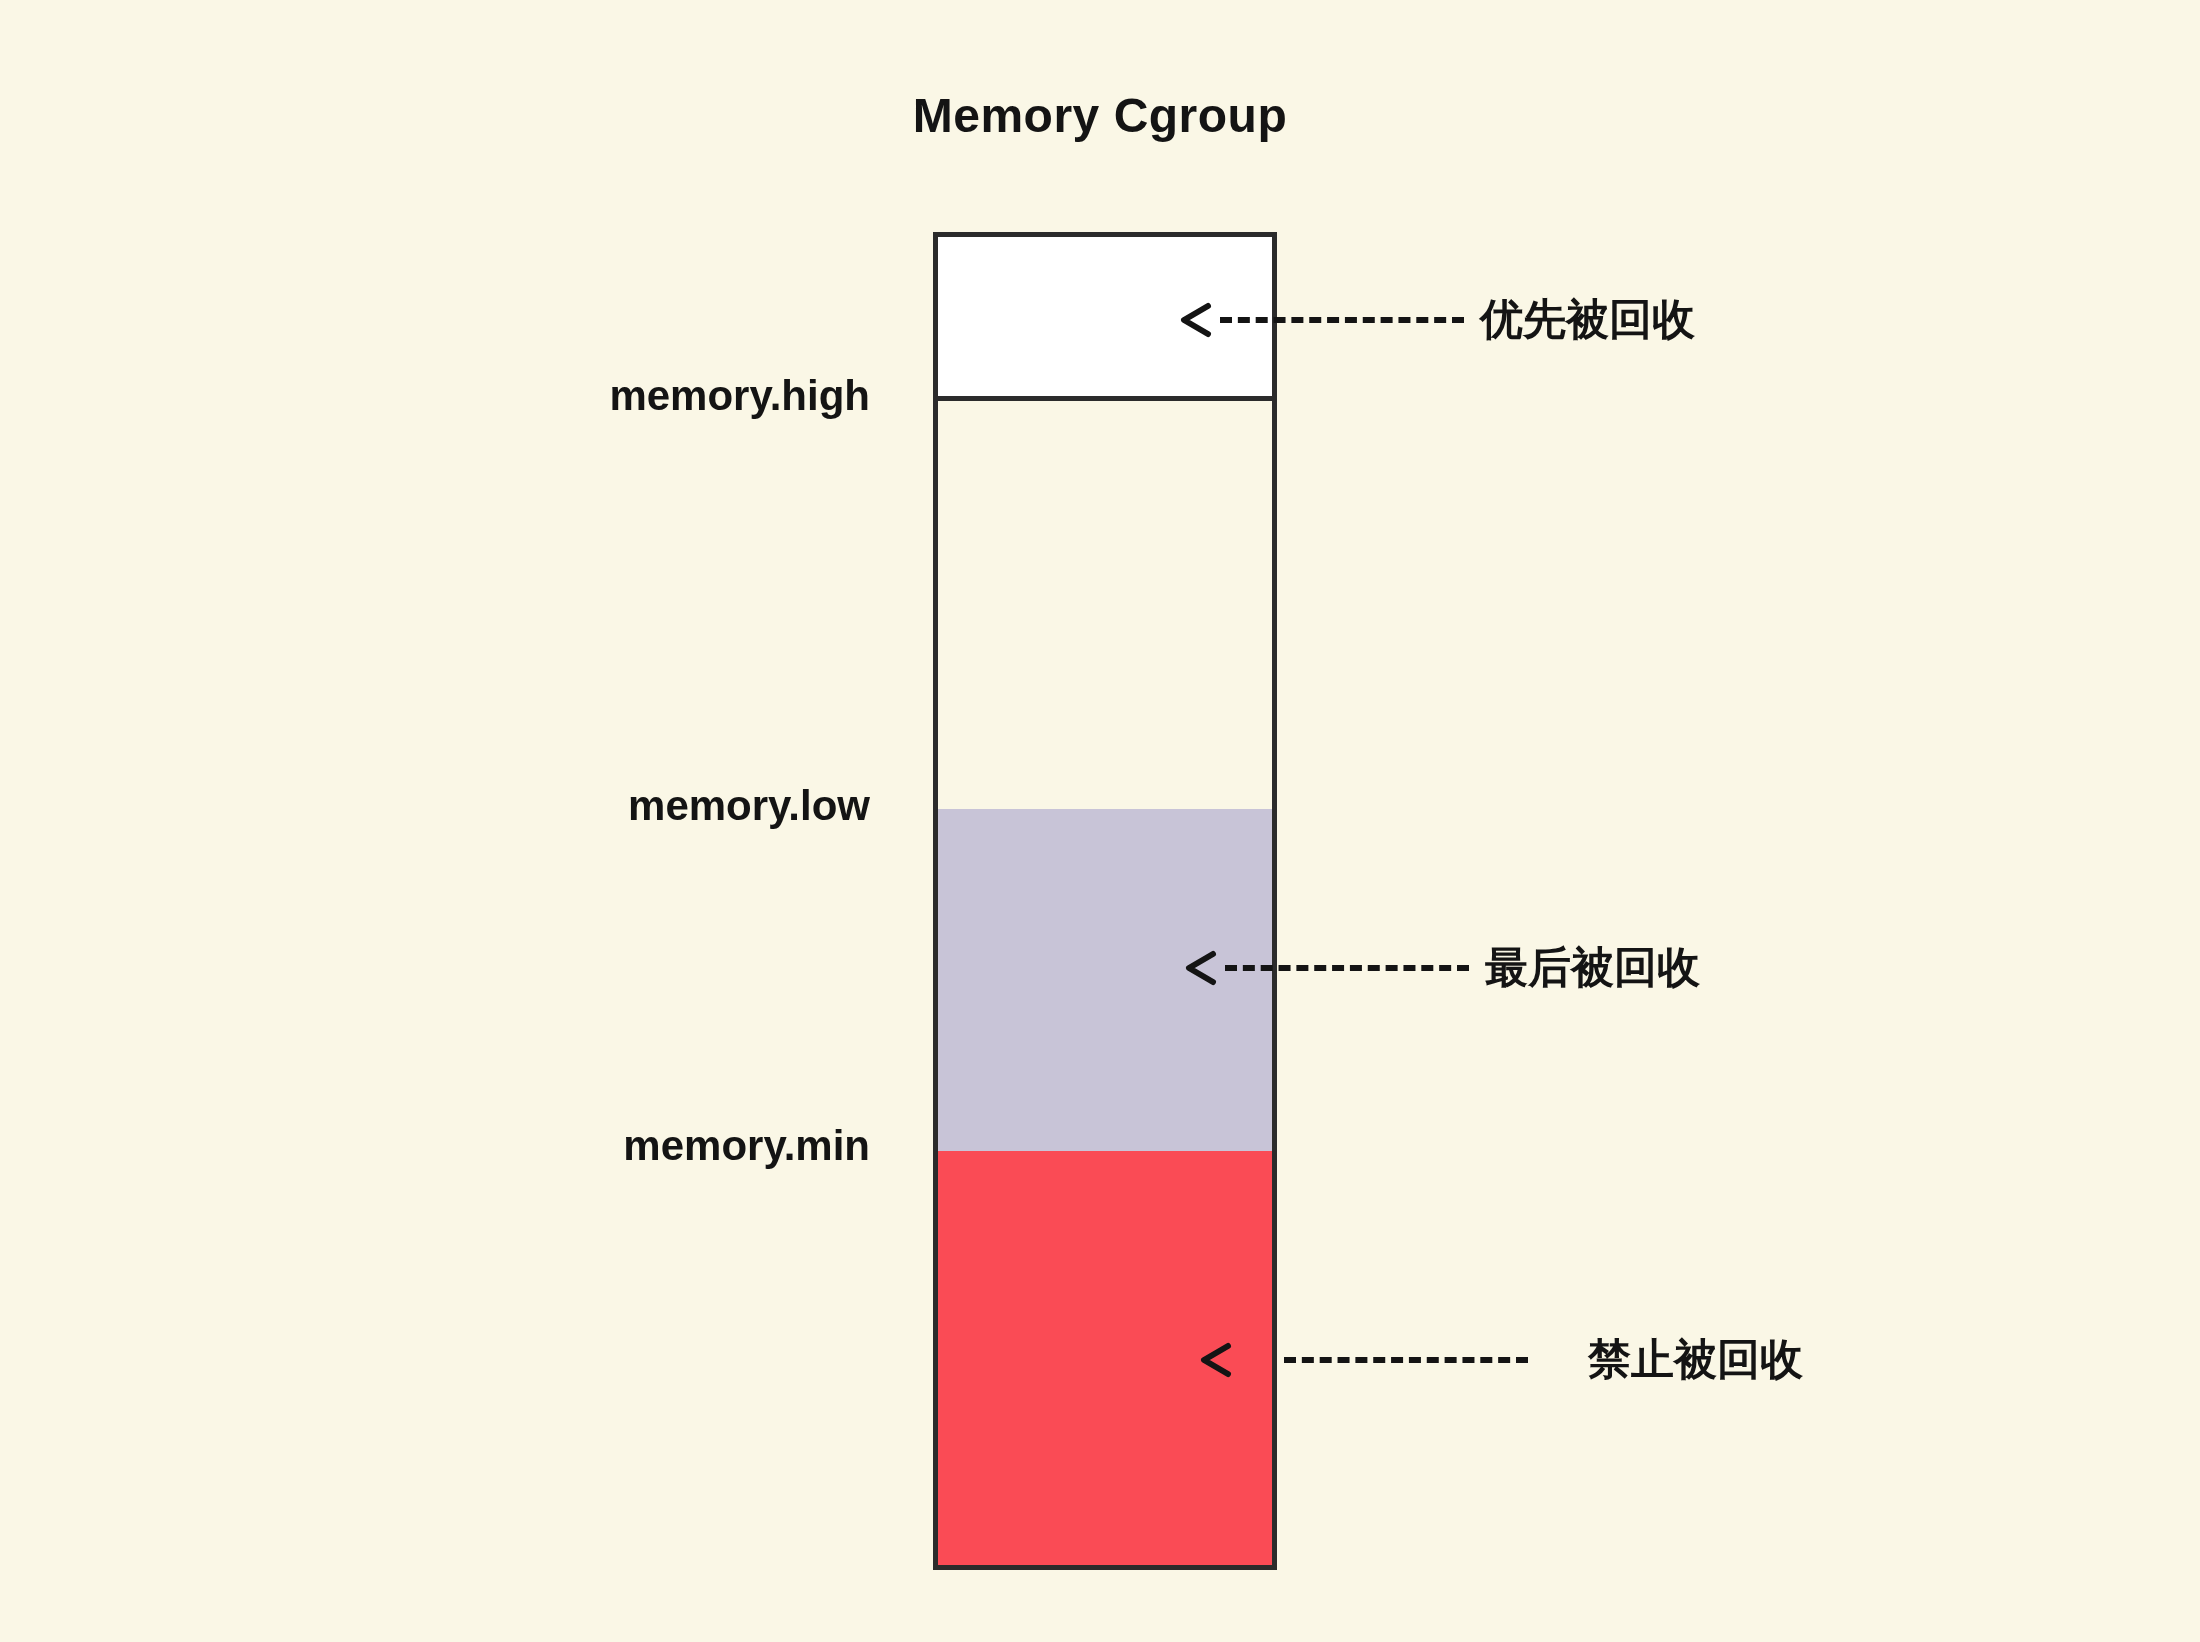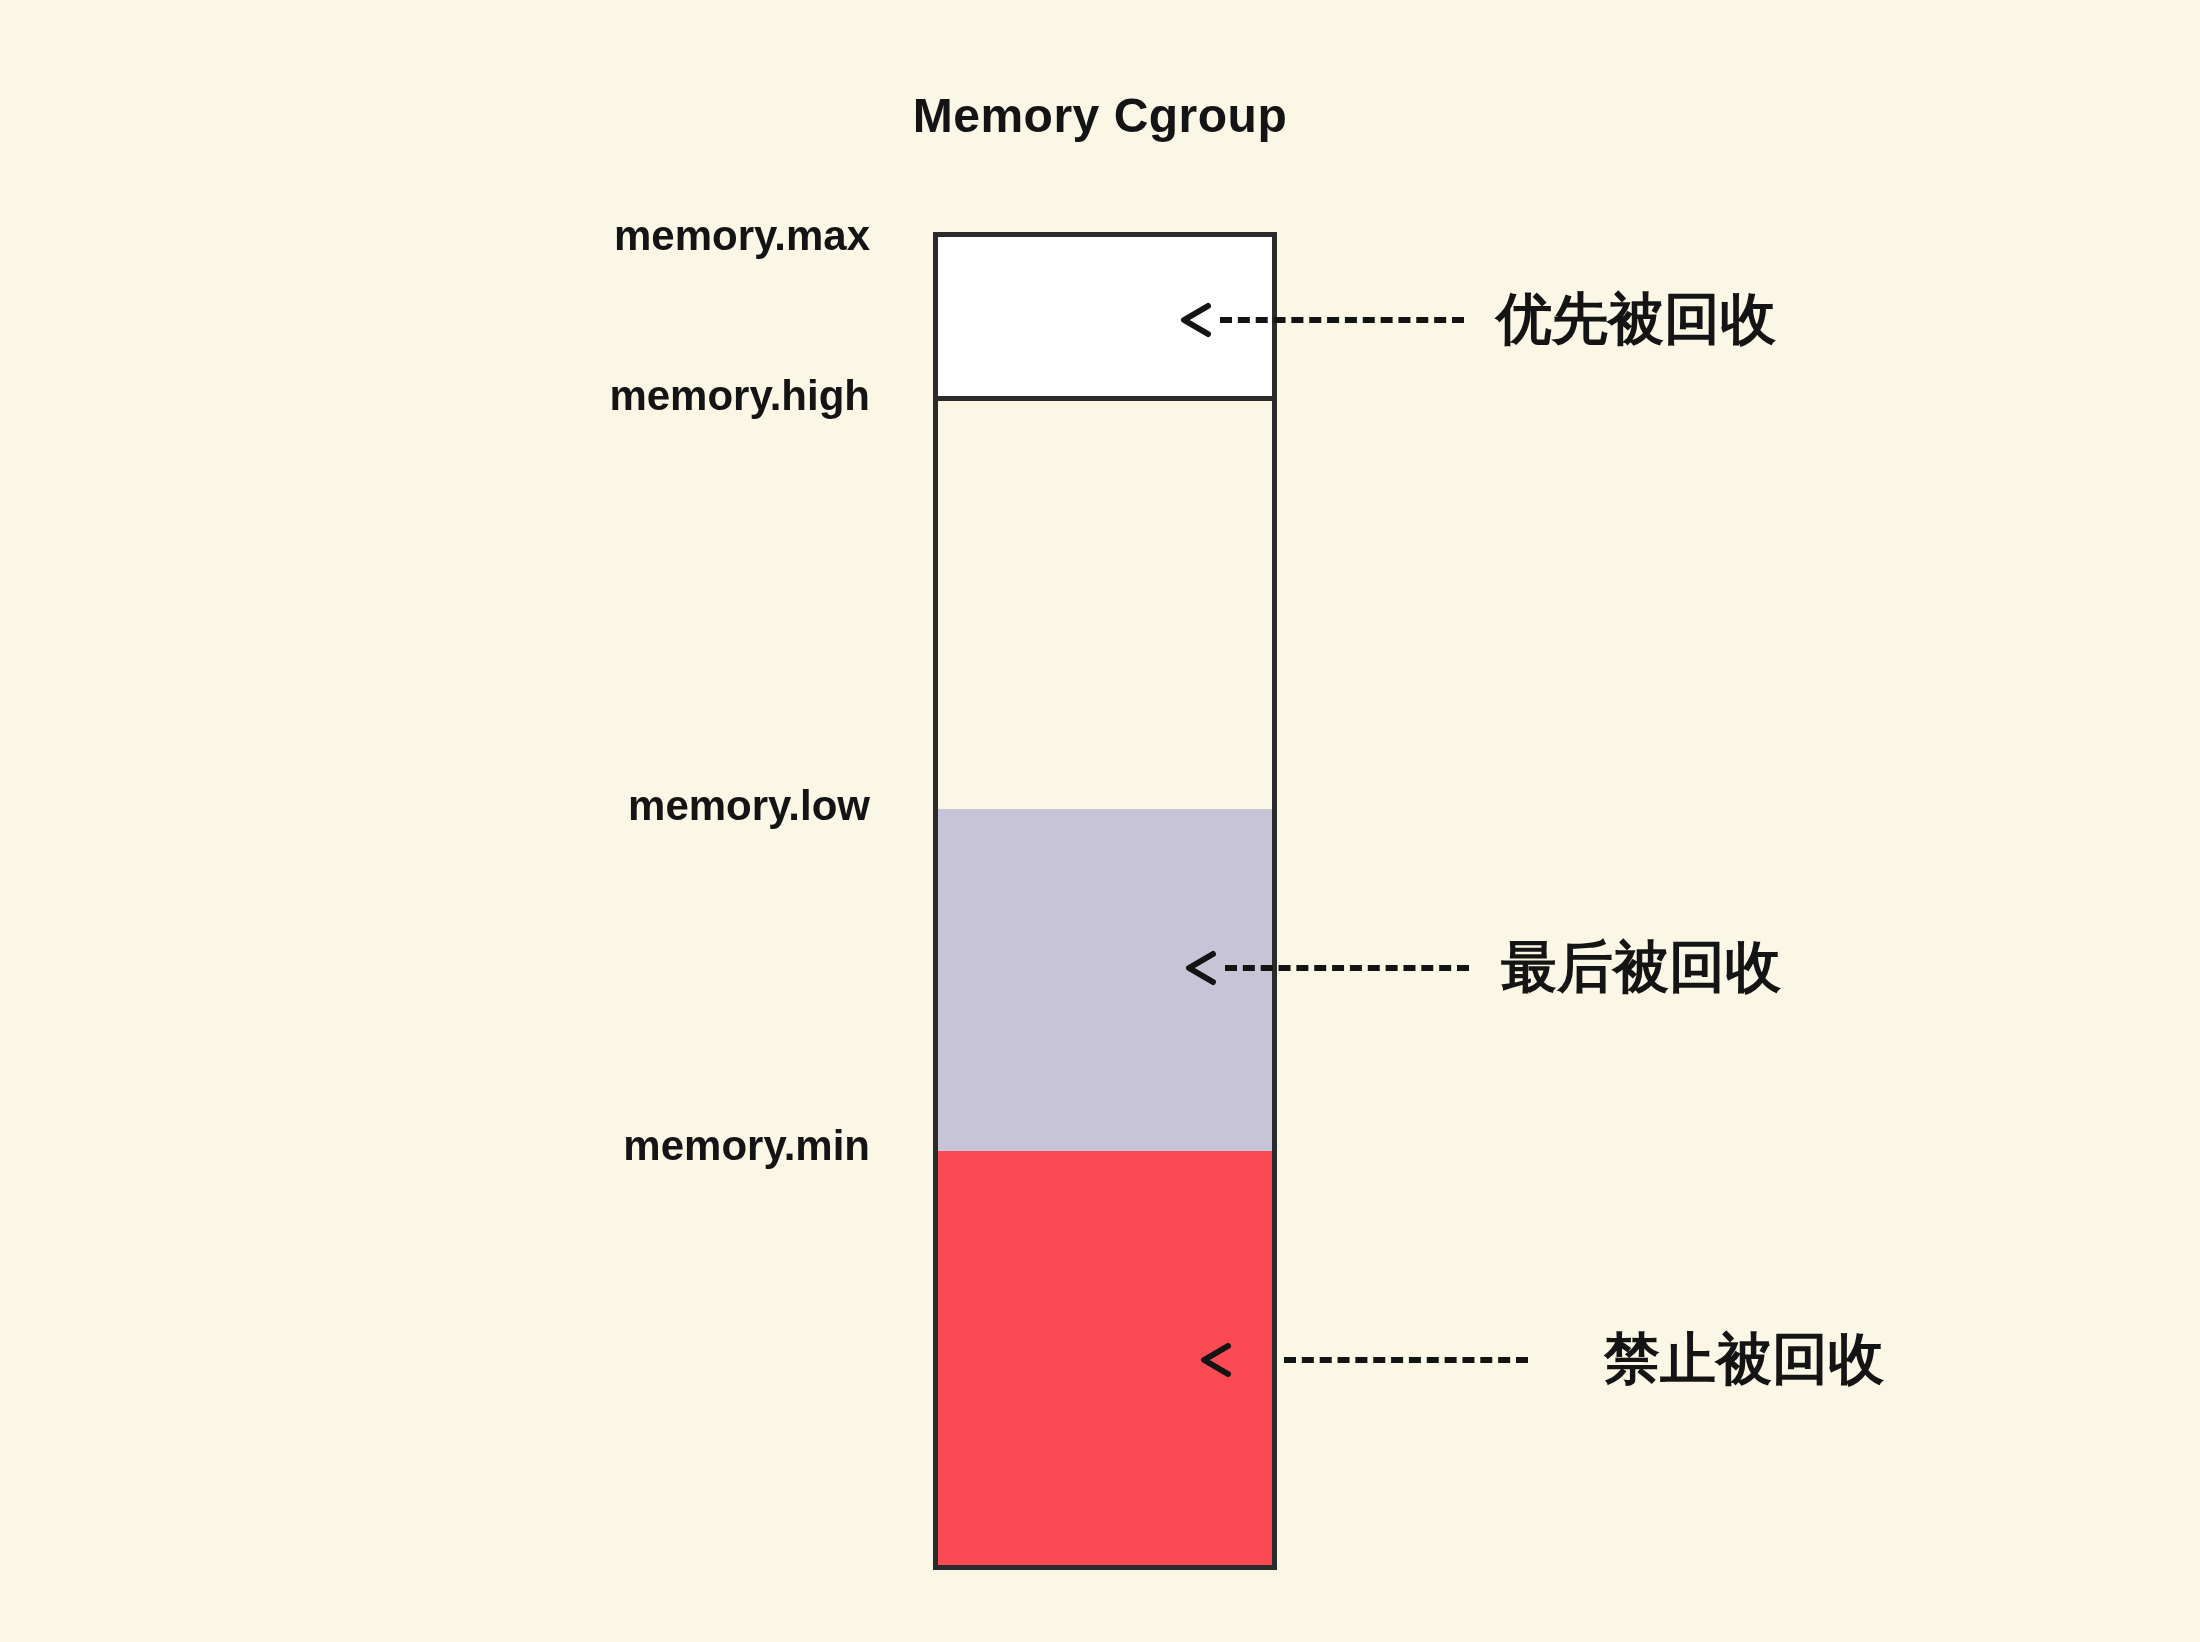--- a/index.html
+++ b/index.html
@@ -102,35 +102,34 @@
     stroke-linejoin:round;
   }
   .dash-line{
     width:244px;
     height:0;
     border-top:6px dashed var(--text);
     margin-left:6px;
     flex:0 0 auto;
   }
   .annotation-text{
-    margin-left:32px;
-    font-size:56px;
+    margin-left:16px;
+    font-size:43px;
     font-weight:bold;
     white-space:nowrap;
     text-align:center;
   }
 </style>
 </head>
 <body>
 
 <div class="canvas">
 
   <div class="diagram-title">Memory Cgroup</div>
 
-  <div class="threshold-label lbl-max">memory.max</div>
   <div class="threshold-label lbl-low">memory.low</div>
   <div class="threshold-label lbl-high">memory.high</div>
   <div class="threshold-label lbl-min">memory.min</div>
 
   <div class="cgroup-bar">
     <div class="seg seg-max-high"></div>
     <div class="seg seg-high-low"></div>
     <div class="seg seg-low-min"></div>
     <div class="seg seg-min-bottom"></div>
   </div>

